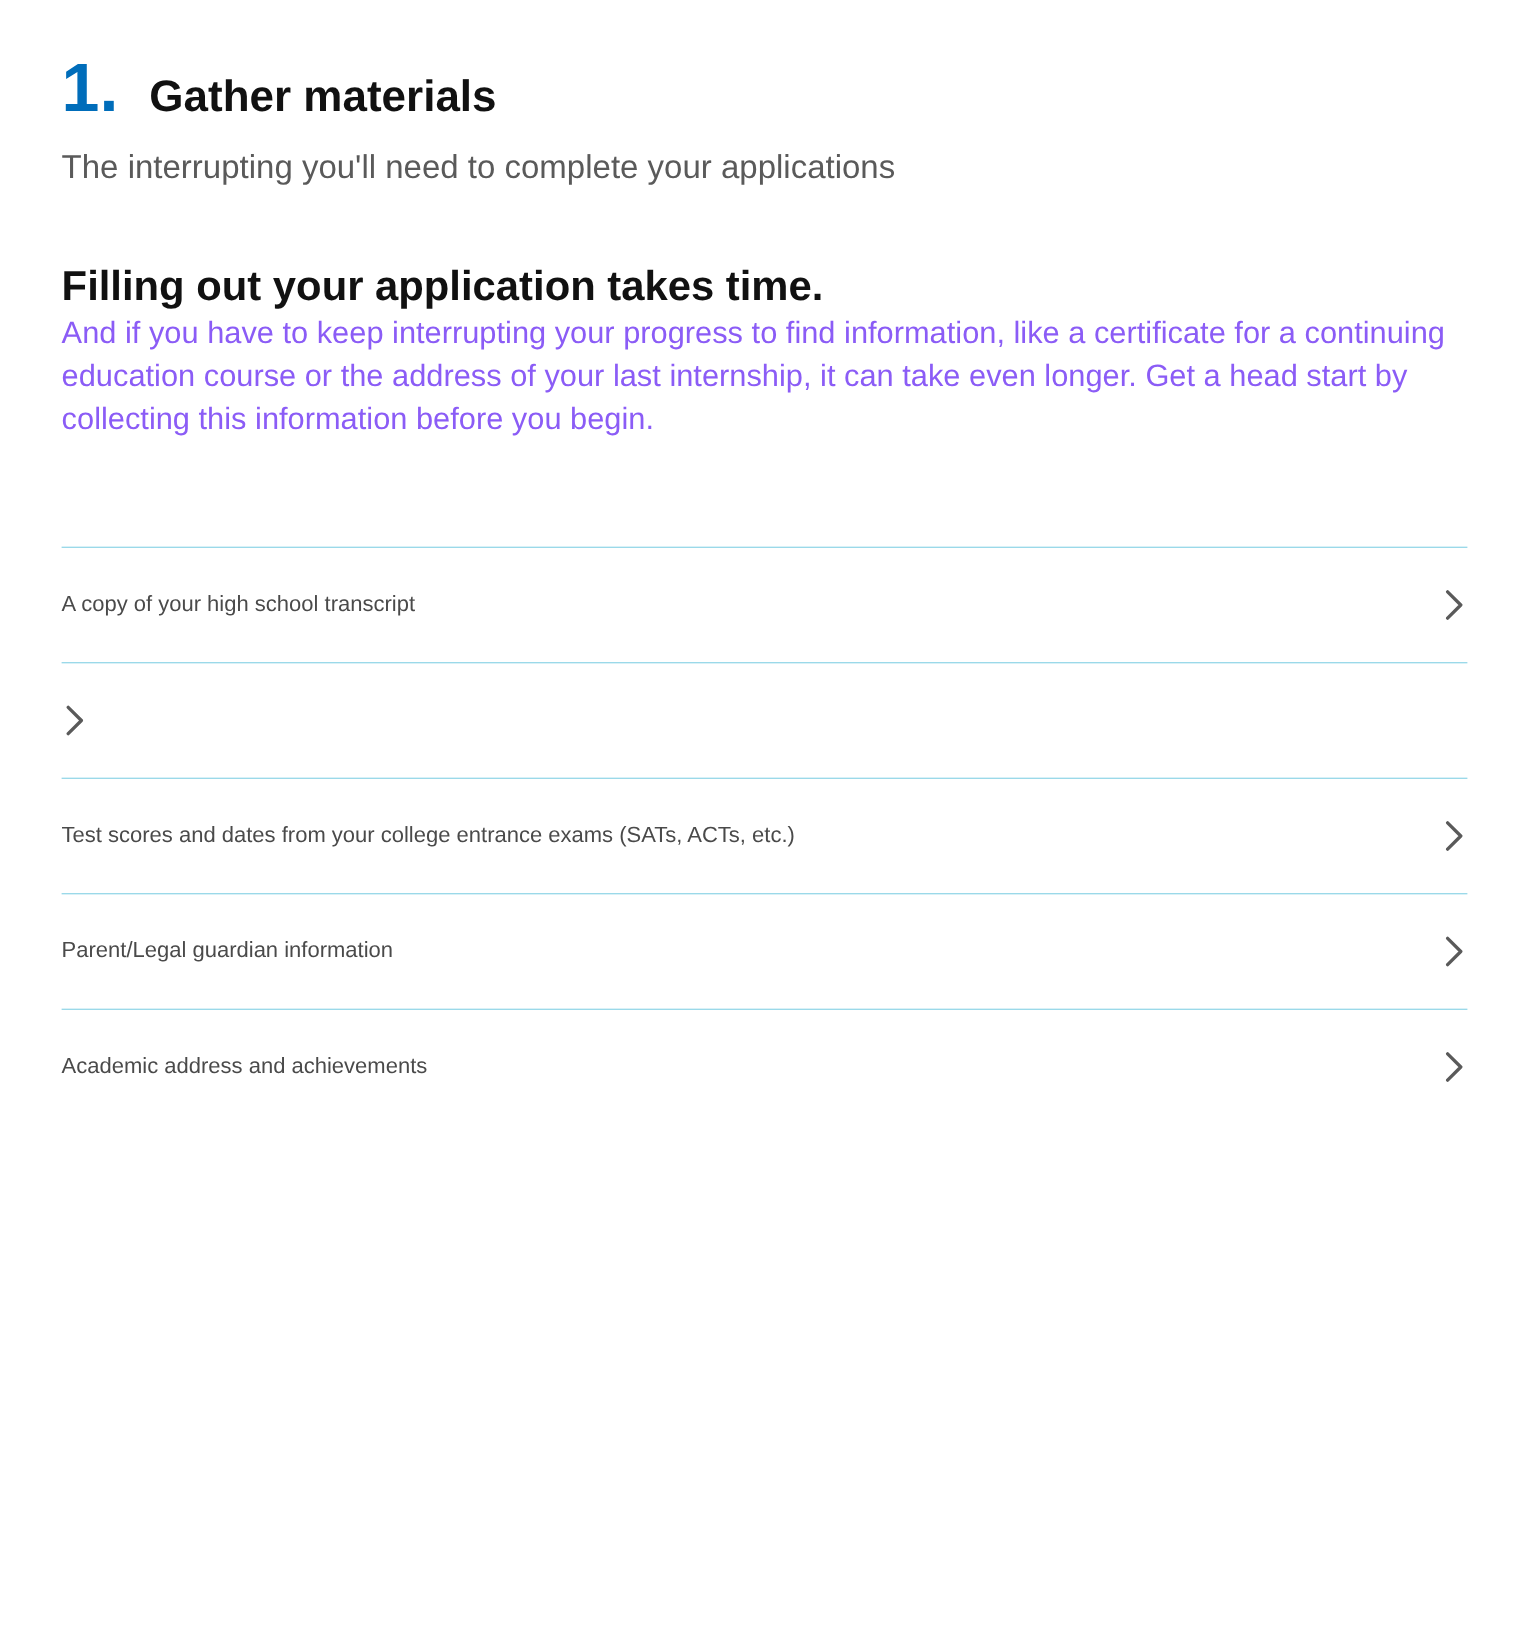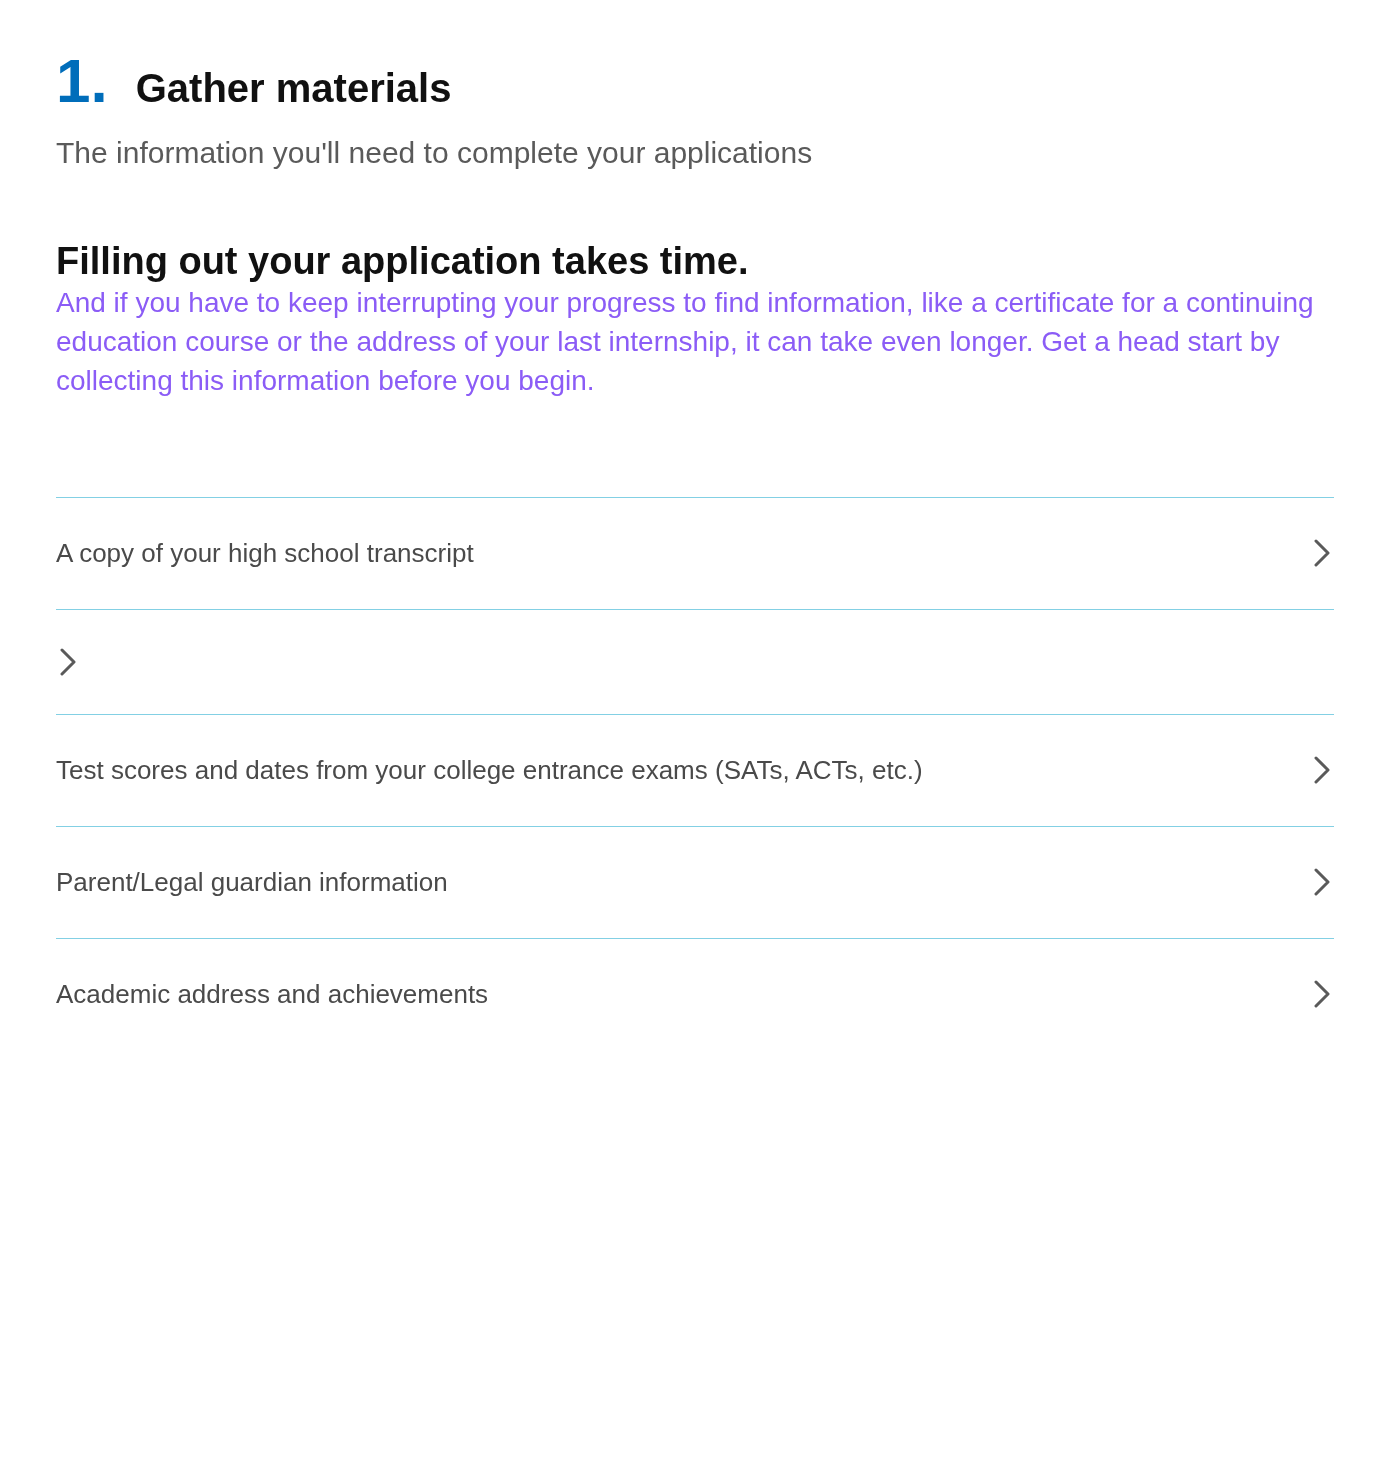--- a/index.html
+++ b/index.html
@@ -55,21 +55,21 @@
     }
     .accordion-item {
       border-top: 1px solid #83d0e4;
       display: flex;
       align-items: center;
       justify-content: space-between;
       padding: 40px 0;
       cursor: pointer;
     }
     .accordion-label {
-      font-size: 26px;
+      font-size: 20px;
       color: #4a4a4a;
       font-weight: 400;
       flex: 1;
       padding-right: 20px;
     }
     .chevron {
       flex-shrink: 0;
       width: 24px;
       height: 24px;
       display: flex;
@@ -82,21 +82,21 @@
     }
   </style>
 </head>
 <body>
 
 <div class="page-title">
   <span class="page-number">1.</span>
   <h1 class="page-heading">Gather materials</h1>
 </div>
 
-<p class="page-subtitle">The information you'll need to complete your applications</p>
+<p class="page-subtitle">The interrupting you'll need to complete your applications</p>
 
 <h2 class="section-heading">Filling out your application takes time.</h2>
 
 <p class="section-body">And if you have to keep interrupting your progress to find information, like a certificate for a continuing education course or the address of your last internship, it can take even longer. Get a head start by collecting this information before you begin.</p>
 
 <div class="accordion">
 
   <div class="accordion-item">
     <span class="accordion-label">A copy of your high school transcript</span>
     <span class="chevron">

